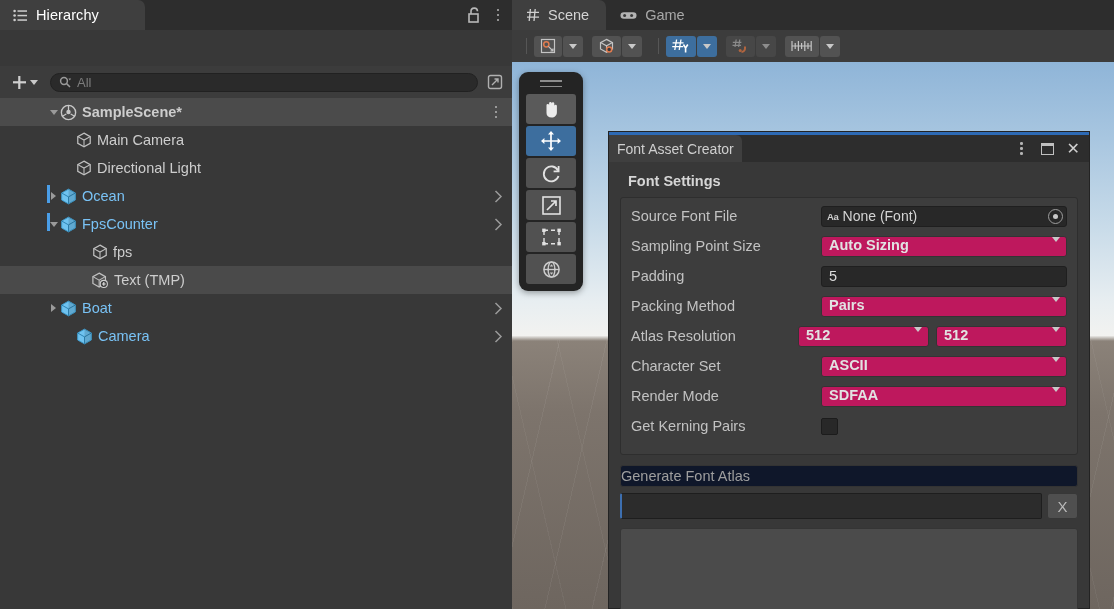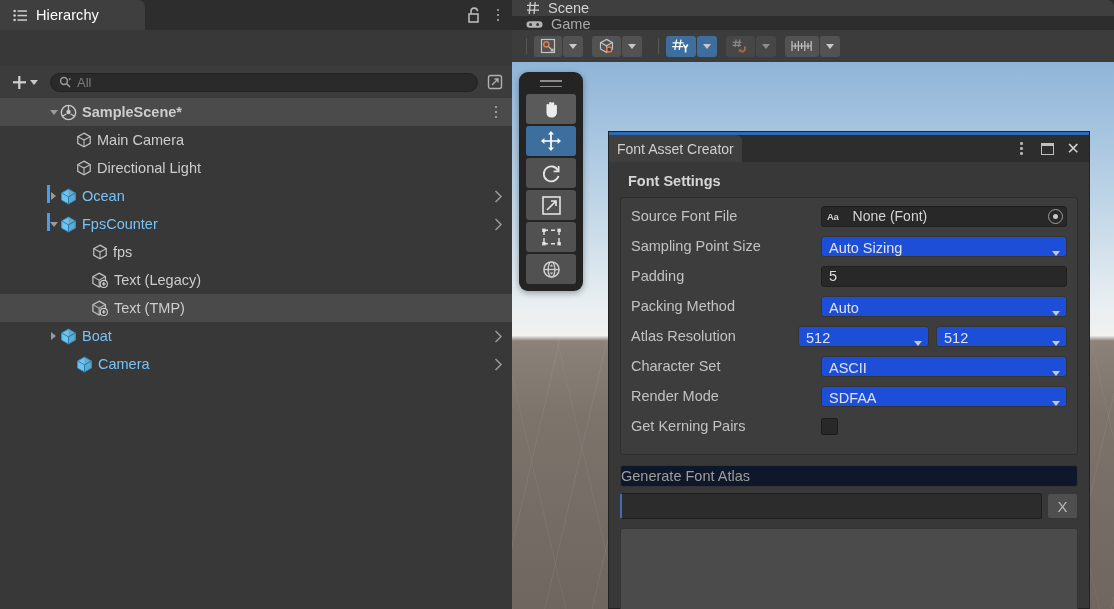--- a/index.html
+++ b/index.html
@@ -79,21 +79,21 @@
     position: absolute; right: 9px; top: 0; height: 100%;
     display: flex; align-items: center; color: #9a9a9a; font-size: 13px; cursor: pointer;
   }
   .scene-kebab { position: absolute; right: 10px; top: 0; height: 100%; display: flex; align-items: center; }
 
   
   .scene-panel {
     position: absolute; left: 512px; top: 0; width: 602px; height: 609px;
     background: #383838;
   }
-  .scene-tabbar { position: relative; height: 30px; background: #2d2d2d; display: flex; flex-direction: column; }
+  .scene-tabbar { position: relative; height: 30px; background: #2d2d2d; display: flex; }
   .s-tab {
     height: 30px; display: flex; align-items: center; gap: 8px; padding: 0 17px 0 14px;
     color: #a8a8a8; font-size: 14.5px; cursor: pointer;
   }
   .s-tab.active { background: #3f3f3f; border-top-right-radius: 7px; color: #d4d4d4; }
 
   .scene-toolbar {
     height: 32px; background: #3c3c3c; display: flex; align-items: center;
     padding-left: 7px; gap: 0px;
   }
@@ -164,32 +164,32 @@
   }
   .frow { display: flex; align-items: center; height: 24px; margin-bottom: 6px; }
   .frow:last-child { margin-bottom: 8px; }
   .flabel { width: 190px; color: #c2c2c2; font-size: 14.5px; }
   .fctrl { flex: 1; display: flex; gap: 7px; }
 
   .objfield {
     flex: 1; height: 21px; background: #282828; border: 1px solid #1f1f1f; border-radius: 3px;
     display: flex; align-items: center; padding: 0 3px 0 5px; color: #d4d4d4; font-size: 14px;
   }
-  .aa-badge { font-size: 9.5px; font-weight: bold; color: #cfcfcf; margin-right: 14px; letter-spacing: -.3px; }
+  .aa-badge { font-size: 9.5px; font-weight: bold; color: #cfcfcf; margin-right: 4px; letter-spacing: -.3px; }
   .picker-dot {
     margin-left: auto; width: 15px; height: 15px; border-radius: 50%;
     border: 1.6px solid #9d9d9d; display: flex; align-items: center; justify-content: center;
     cursor: pointer;
   }
   .picker-dot i { width: 5px; height: 5px; border-radius: 50%; background: #c9c9c9; display: block; }
 
   .dropdown {
-    flex: 1; height: 21px; background: #1d4ed8; border: 1px solid #343434; border-radius: 3px;
-    display: flex; align-items: flex-end; padding: 0 6px 0 7px;
-    color: #e2e2e2; font-size: 14.5px; cursor: pointer;
+    flex: 1; height: 21px; background: #be185d; border: 1px solid #343434; border-radius: 3px;
+    display: flex; align-items: flex-start; padding: 0 6px 0 7px;
+    color: #e2e2e2; font-size: 14.5px; cursor: pointer; font-weight: bold;
   }
   .dropdown .caret-dn { margin-left: auto; }
   .dropdown.half { flex: 0 0 131px; }
 
   .numfield {
     flex: 1; height: 21px; background: #282828; border: 1px solid #1f1f1f; border-radius: 3px;
     display: flex; align-items: center; padding: 0 7px; color: #dcdcdc; font-size: 14.5px;
   }
   .checkbox {
     width: 17px; height: 17px; background: #282828; border: 1px solid #1c1c1c; border-radius: 2px;
@@ -373,33 +373,20 @@
             <span class="indent" style="width: 79px;"></span>
             <span class="twisty"></span>
             <span class="row-icon">
               <svg width="16" height="16" viewBox="0 0 18 18">
                 <path d="M9 1.3 L16 5.2 V12.8 L9 16.7 L2 12.8 V5.2 Z" fill="none" stroke="#c0c0c0" stroke-width="1.4"></path>
                 <path d="M2 5.2 L9 9.1 L16 5.2 M9 9.1 V16.7" fill="none" stroke="#c0c0c0" stroke-width="1.2"></path>
               </svg>
             </span>
             <span class="row-label">fps</span>
           </div>
-          <div class="row">
-            <span class="indent" style="width: 79px;"></span>
-            <span class="twisty"></span>
-            <span class="row-icon">
-              <svg width="17" height="17" viewBox="0 0 19 19">
-                <path d="M8 1.3 L15 5.2 V12.8 L8 16.7 L1 12.8 V5.2 Z" fill="none" stroke="#c0c0c0" stroke-width="1.4"></path>
-                <path d="M1 5.2 L8 9.1 L15 5.2 M8 9.1 V16.7" fill="none" stroke="#c0c0c0" stroke-width="1.2"></path>
-                <circle cx="13.2" cy="13.4" r="4" fill="#3a3a3a" stroke="#cfcfcf" stroke-width="1.2"></circle>
-                <path d="M13.2 11.3 V15.5 M11.1 13.4 H15.3" stroke="#e0e0e0" stroke-width="1.3"></path>
-              </svg>
-            </span>
-            <span class="row-label">Text (Legacy)</span>
-          </div>
           <div class="row selected">
             <span class="indent" style="width: 79px;"></span>
             <span class="twisty"></span>
             <span class="row-icon">
               <svg width="17" height="17" viewBox="0 0 19 19">
                 <path d="M8 1.3 L15 5.2 V12.8 L8 16.7 L1 12.8 V5.2 Z" fill="none" stroke="#c0c0c0" stroke-width="1.4"></path>
                 <path d="M1 5.2 L8 9.1 L15 5.2 M8 9.1 V16.7" fill="none" stroke="#c0c0c0" stroke-width="1.2"></path>
                 <circle cx="13.2" cy="13.4" r="4" fill="#3a3a3a" stroke="#cfcfcf" stroke-width="1.2"></circle>
                 <path d="M13.2 11.3 V15.5 M11.1 13.4 H15.3" stroke="#e0e0e0" stroke-width="1.3"></path>
               </svg>
@@ -662,21 +649,21 @@
             <span class="numfield">
               <span>5</span>
             </span>
           </span>
         </div>
 
         <div class="frow">
           <span class="flabel">Packing Method</span>
           <span class="fctrl">
             <span class="dropdown">
-              <span>Auto</span>
+              <span>Pairs</span>
               <span class="caret-dn"></span>
             </span>
           </span>
         </div>
 
         <div class="frow">
           <span class="flabel">Atlas Resolution</span>
           <span class="fctrl">
             <span class="dropdown half">
               <span>512</span>

